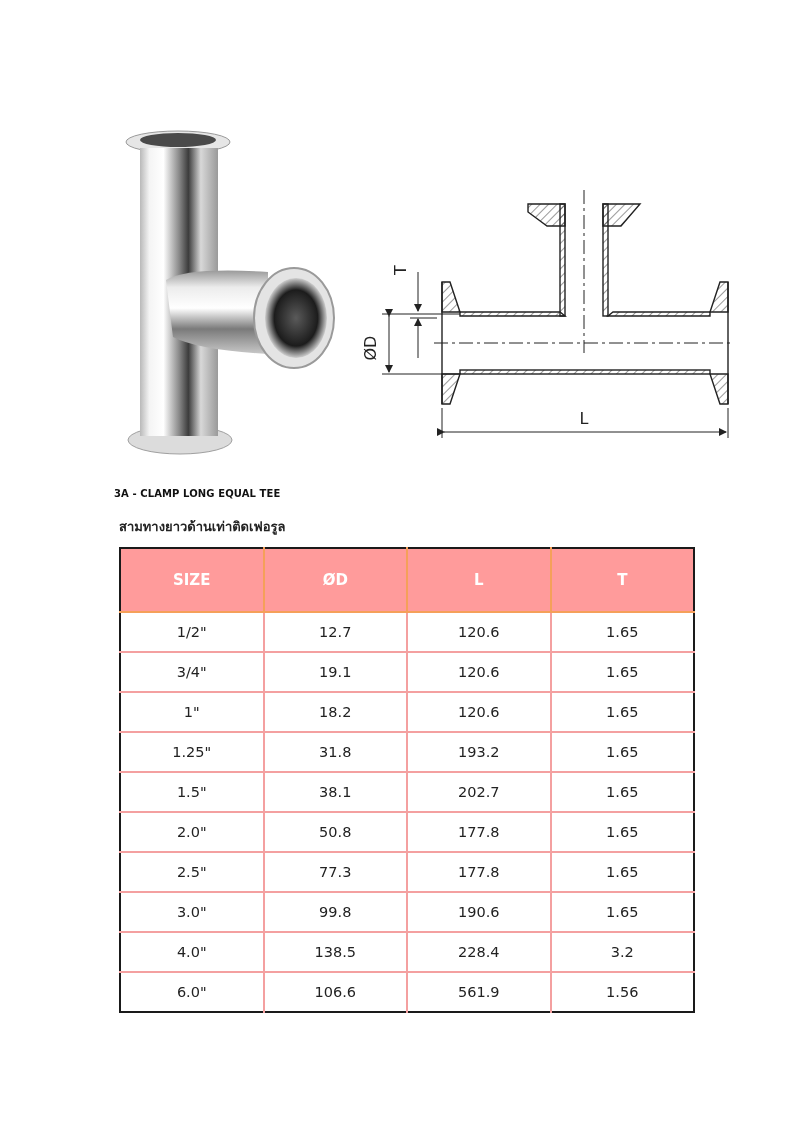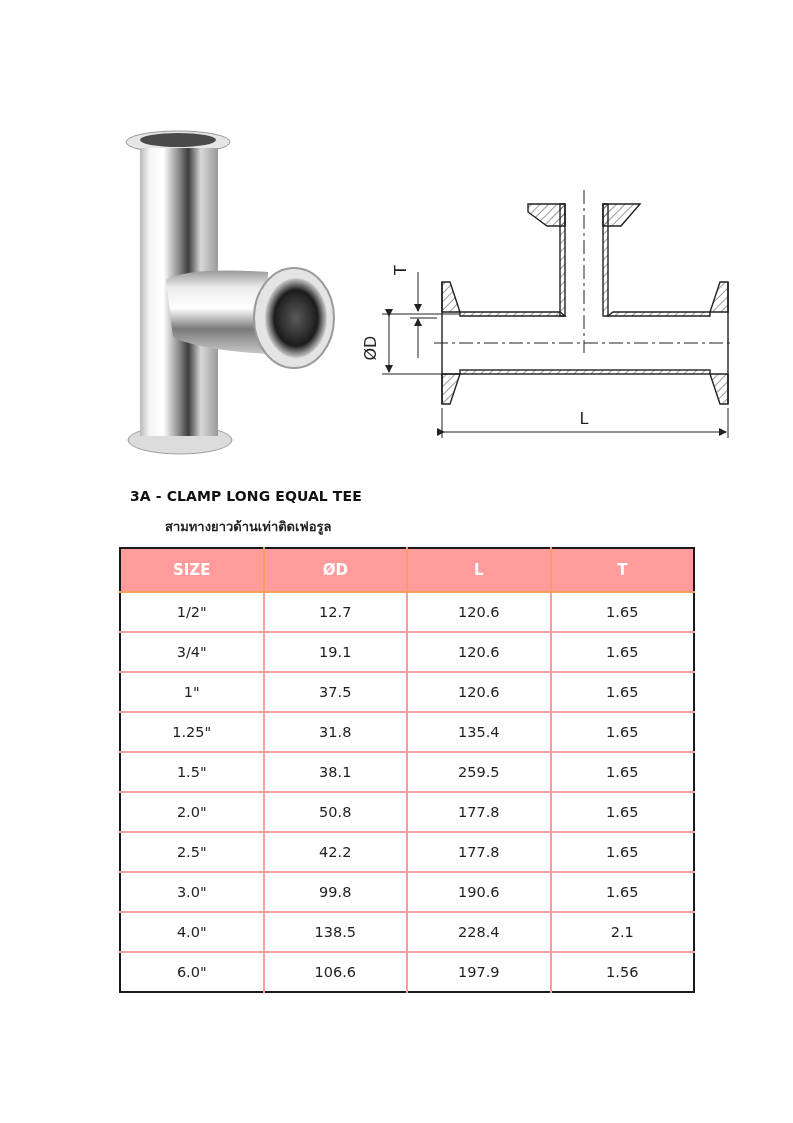--- a/index.html
+++ b/index.html
@@ -2,30 +2,30 @@
 <html><head>
   <meta charset="utf-8">
   <style>
     html, body { margin: 0; padding: 0; background: #ffffff; }
     body { width: 793px; height: 1123px; position: relative; overflow: hidden;
       font-family: "DejaVu Sans", "Liberation Sans", sans-serif; color: #1a1a1a; }
 
     .photo { position: absolute; left: 118px; top: 122px; width: 230px; height: 345px; }
     .drawing { position: absolute; left: 362px; top: 178px; width: 400px; height: 272px; }
 
-    .title { position: absolute; left: 130px; top: 488px; font-size: 14px; font-weight: bold;
+    .title { position: absolute; left: 114px; top: 488px; font-size: 10px; font-weight: bold;
       letter-spacing: 0.1px; color: #111; white-space: nowrap; }
     .subtitle { position: absolute; left: 119px; top: 516px; font-size: 13px; font-weight: bold;
-      color: #222; white-space: nowrap; margin-left: 46px; }
+      color: #222; white-space: nowrap; }
 
     table.spec { position: absolute; left: 119px; top: 547px; width: 576px; border-collapse: collapse;
       table-layout: fixed; border: 2px solid #1a1a1a; }
     table.spec th { background: #ff9b9b; color: #ffffff; font-weight: bold; font-size: 15px;
       height: 38px; text-align: center; border-right: 2px solid #f5a05a; border-bottom: 2px solid #f5a05a;
-      padding: 2px; }
+      padding: 12px; }
     table.spec th:last-child { border-right: none; }
     table.spec td { height: 38px; text-align: center; font-size: 14.5px; color: #222;
       border-right: 2px solid #f4a0a0; border-bottom: 2px solid #f4a0a0; padding: 0; }
     table.spec td:last-child { border-right: none; text-align: center; }
     table.spec tr:last-child td { border-bottom: none; }
   </style>
 </head>
 <body>
 
 <svg class="photo" viewBox="0 0 230 345" xmlns="http://www.w3.org/2000/svg">
@@ -139,60 +139,60 @@
       <td>1.65</td>
     </tr>
     <tr>
       <td>3/4"</td>
       <td>19.1</td>
       <td>120.6</td>
       <td>1.65</td>
     </tr>
     <tr>
       <td>1"</td>
-      <td>37.5</td>
+      <td>18.2</td>
       <td>120.6</td>
       <td>1.65</td>
     </tr>
     <tr>
       <td>1.25"</td>
       <td>31.8</td>
-      <td>135.4</td>
+      <td>193.2</td>
       <td>1.65</td>
     </tr>
     <tr>
       <td>1.5"</td>
       <td>38.1</td>
-      <td>259.5</td>
+      <td>202.7</td>
       <td>1.65</td>
     </tr>
     <tr>
       <td>2.0"</td>
       <td>50.8</td>
       <td>177.8</td>
       <td>1.65</td>
     </tr>
     <tr>
       <td>2.5"</td>
-      <td>42.2</td>
+      <td>77.3</td>
       <td>177.8</td>
       <td>1.65</td>
     </tr>
     <tr>
       <td>3.0"</td>
       <td>99.8</td>
       <td>190.6</td>
       <td>1.65</td>
     </tr>
     <tr>
       <td>4.0"</td>
       <td>138.5</td>
       <td>228.4</td>
-      <td>2.1</td>
+      <td>3.2</td>
     </tr>
     <tr>
       <td>6.0"</td>
       <td>106.6</td>
-      <td>197.9</td>
+      <td>561.9</td>
       <td>1.56</td>
     </tr>
   </tbody>
 </table>
 
 </body></html>

